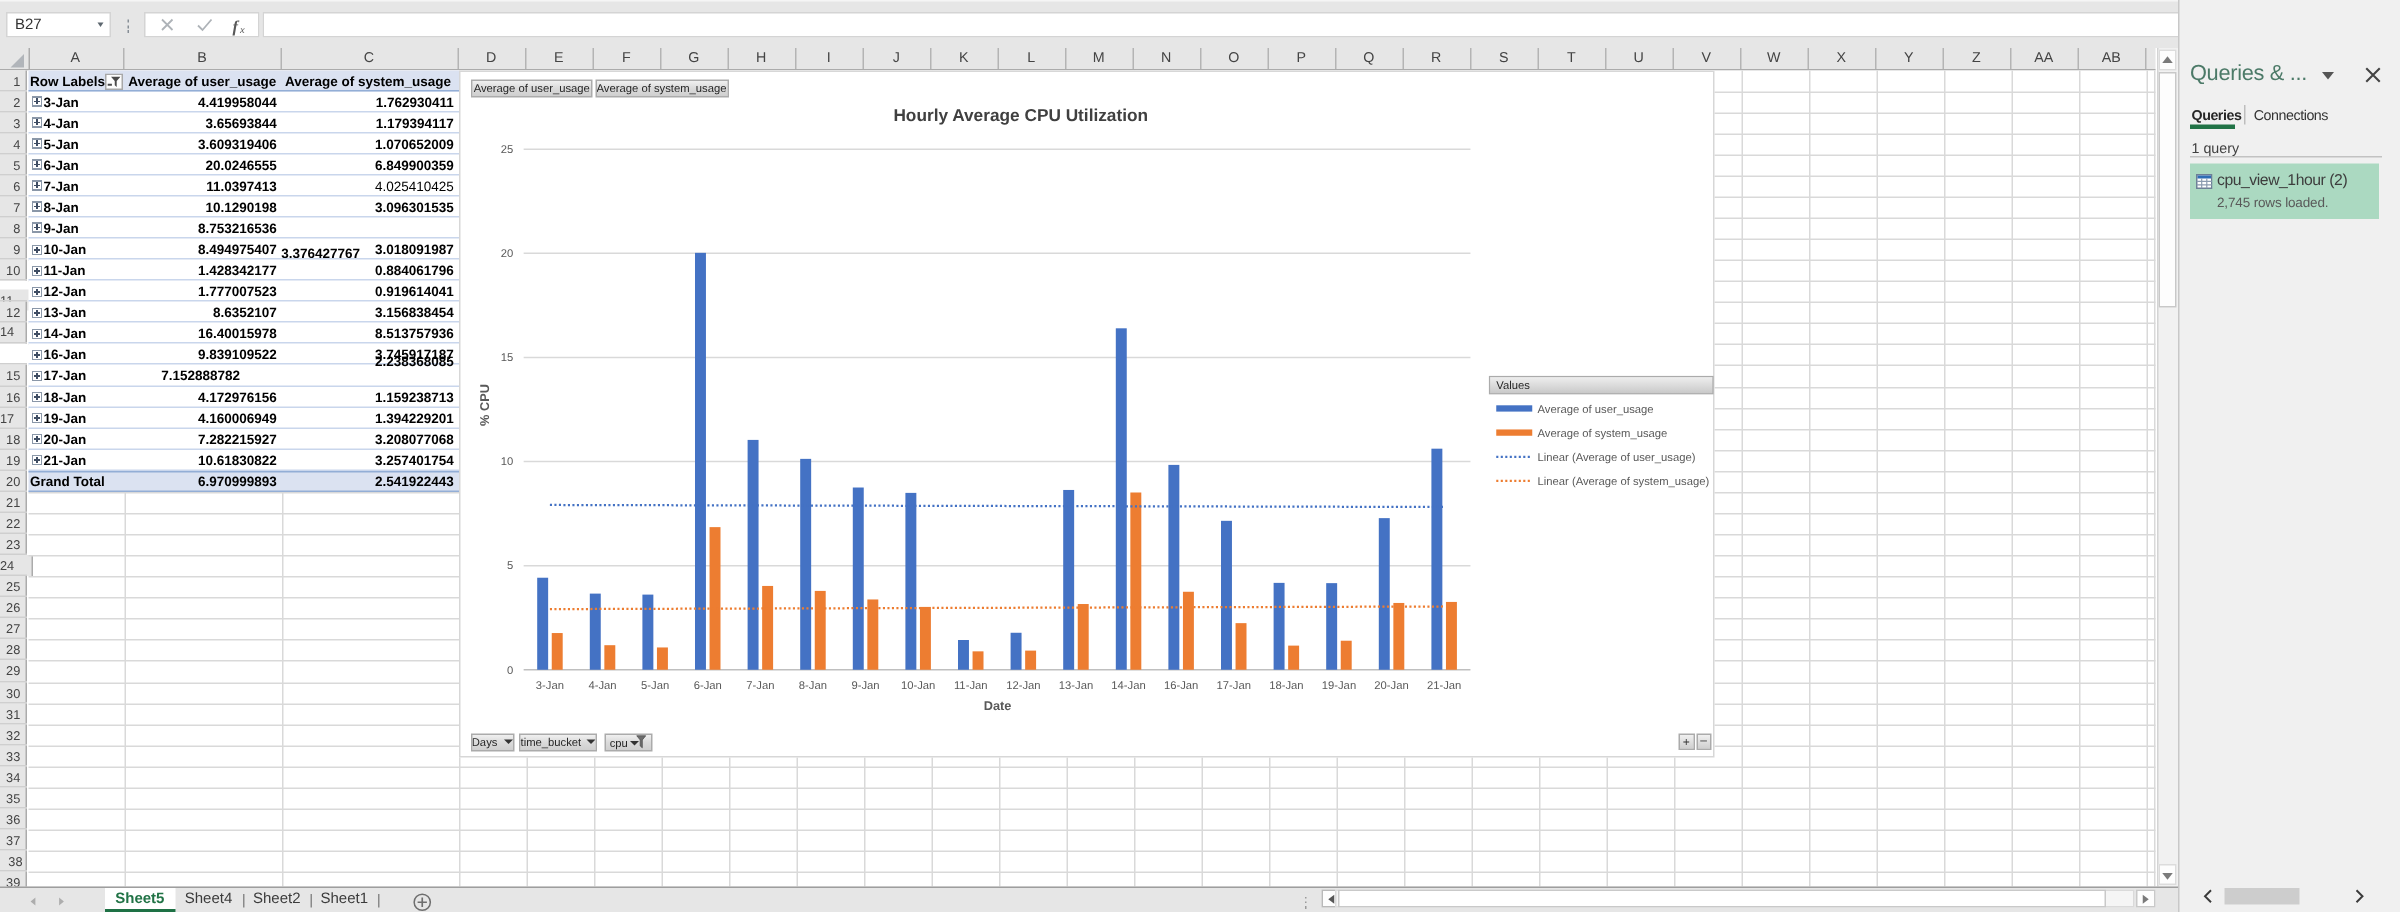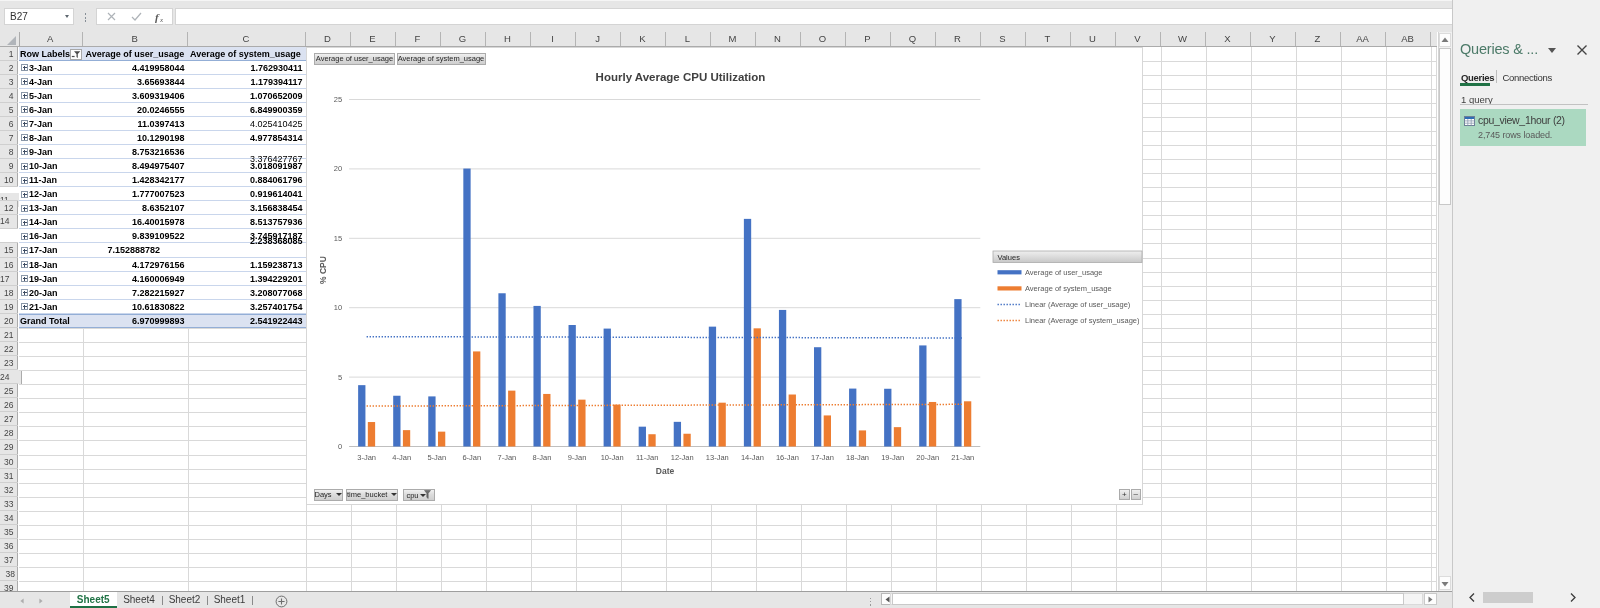--- a/index.html
+++ b/index.html
@@ -248,29 +248,29 @@
     <div class="abs" style="left:29px;top:116.85px;width:52px;height:14.07px;font-size:9px;font-weight:bold;color:#000;line-height:15.07px">7-Jan</div>
     <div class="abs" style="left:83.0px;top:116.85px;width:101.5px;height:14.07px;font-size:9px;font-weight:bold;color:#000;text-align:right;line-height:15.07px">11.0397413</div>
     <div class="abs" style="left:187.5px;top:116.85px;width:115.0px;height:14.07px;font-size:9px;font-weight:normal;color:#000;text-align:right;line-height:15.07px">4.025410425</div>
     <div class="abs" style="left:18.5px;top:143.99px;width:287.0px;height:1px;background:#c9d6ec"></div>
     <svg class="abs" style="left:20.5px;top:134.42px" width="8" height="8" viewBox="0 0 8 8" shape-rendering="crispEdges">
       <rect x="0.5" y="0.5" width="6" height="6" fill="#ffffff" stroke="#8a97a8"></rect>
       <path d="M1.5 3.5 L5.5 3.5 M3.5 1.5 L3.5 5.5" stroke="#3f4d63" stroke-width="1"></path>
     </svg>
     <div class="abs" style="left:29px;top:130.92px;width:52px;height:14.07px;font-size:9px;font-weight:bold;color:#000;line-height:15.07px">8-Jan</div>
     <div class="abs" style="left:83.0px;top:130.92px;width:101.5px;height:14.07px;font-size:9px;font-weight:bold;color:#000;text-align:right;line-height:15.07px">10.1290198</div>
-    <div class="abs" style="left:187.5px;top:130.92px;width:115.0px;height:14.07px;font-size:9px;font-weight:bold;color:#000;text-align:right;line-height:15.07px">4.977854314</div>
+    <div class="abs" style="left:187.5px;top:130.92px;width:115.0px;height:14.07px;font-size:9px;font-weight:bold;color:#000;text-align:right;line-height:15.07px">3.096301535</div>
     <div class="abs" style="left:18.5px;top:158.06px;width:287.0px;height:1px;background:#c9d6ec"></div>
     <svg class="abs" style="left:20.5px;top:148.49px" width="8" height="8" viewBox="0 0 8 8" shape-rendering="crispEdges">
       <rect x="0.5" y="0.5" width="6" height="6" fill="#ffffff" stroke="#8a97a8"></rect>
       <path d="M1.5 3.5 L5.5 3.5 M3.5 1.5 L3.5 5.5" stroke="#3f4d63" stroke-width="1"></path>
     </svg>
     <div class="abs" style="left:29px;top:144.99px;width:52px;height:14.07px;font-size:9px;font-weight:bold;color:#000;line-height:15.07px">9-Jan</div>
     <div class="abs" style="left:83.0px;top:144.99px;width:101.5px;height:14.07px;font-size:9px;font-weight:bold;color:#000;text-align:right;line-height:15.07px">8.753216536</div>
-    <div class="abs" style="left:187.5px;top:152px;width:115.0px;height:14.07px;font-size:9px;font-weight:normal;color:#000;text-align:right;line-height:15.07px">3.376427767</div>
+    <div class="abs" style="left:187.5px;top:162px;width:115.0px;height:14.07px;font-size:9px;font-weight:bold;color:#000;text-align:left;line-height:15.07px">3.376427767</div>
     <div class="abs" style="left:18.5px;top:172.13px;width:287.0px;height:1px;background:#c9d6ec"></div>
     <svg class="abs" style="left:20.5px;top:162.56px" width="8" height="8" viewBox="0 0 8 8" shape-rendering="crispEdges">
       <rect x="0.5" y="0.5" width="6" height="6" fill="#ffffff" stroke="#8a97a8"></rect>
       <path d="M1.5 3.5 L5.5 3.5 M3.5 1.5 L3.5 5.5" stroke="#3f4d63" stroke-width="1"></path>
     </svg>
     <div class="abs" style="left:29px;top:159.06px;width:52px;height:14.07px;font-size:9px;font-weight:bold;color:#000;line-height:15.07px">10-Jan</div>
     <div class="abs" style="left:83.0px;top:159.06px;width:101.5px;height:14.07px;font-size:9px;font-weight:bold;color:#000;text-align:right;line-height:15.07px">8.494975407</div>
     <div class="abs" style="left:187.5px;top:159.06px;width:115.0px;height:14.07px;font-size:9px;font-weight:bold;color:#000;text-align:right;line-height:15.07px">3.018091987</div>
     <div class="abs" style="left:18.5px;top:186.20px;width:287.0px;height:1px;background:#c9d6ec"></div>
     <svg class="abs" style="left:20.5px;top:176.63px" width="8" height="8" viewBox="0 0 8 8" shape-rendering="crispEdges">

